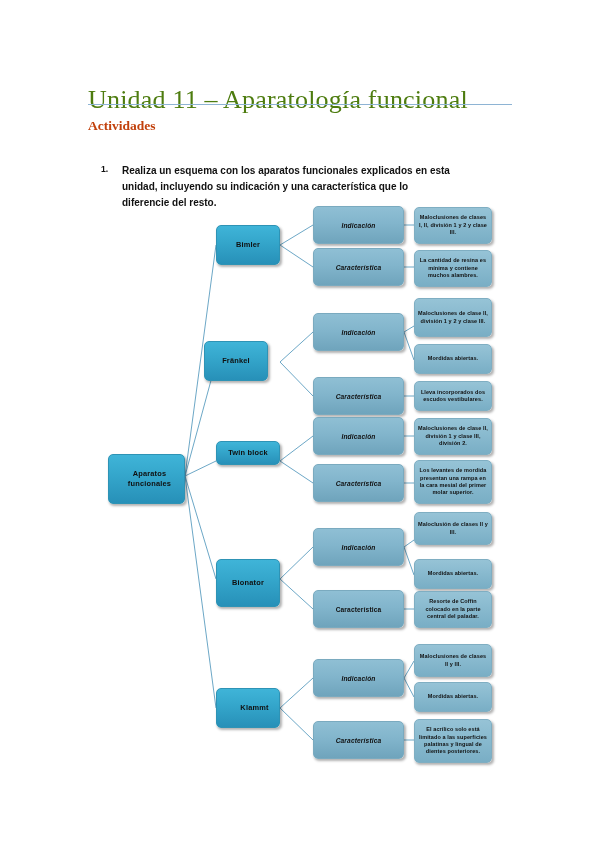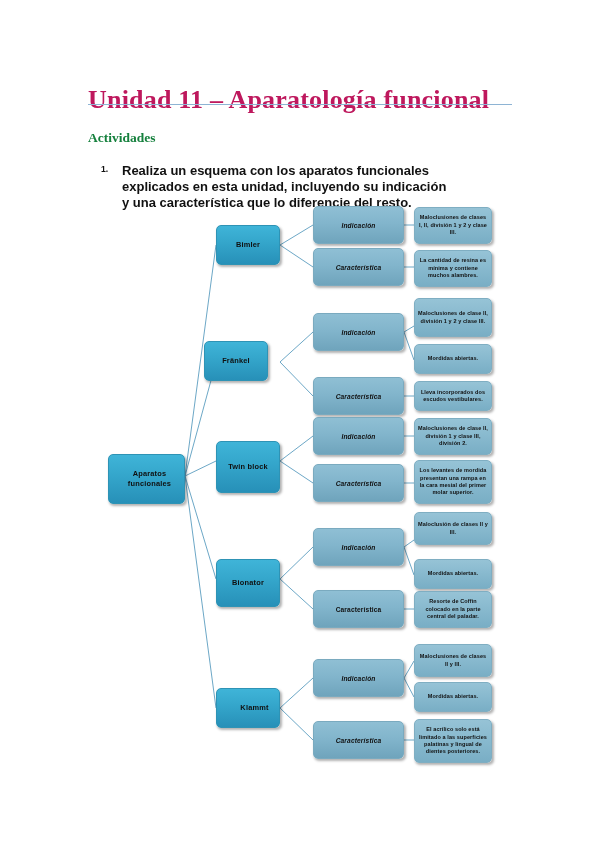--- a/index.html
+++ b/index.html
@@ -19,56 +19,56 @@
   }
 
   
   .doc-title {
     position: absolute;
     left: 88px;
     top: 68px;
     width: 424px;
     font-family: "Liberation Serif", serif;
     font-size: 26px;
-    font-weight: bold;
-    color: #be185d;
+    font-weight: normal;
+    color: #4d7c0f;
     letter-spacing: 0.2px;
     white-space: nowrap;
   }
   .title-rule {
     position: absolute;
     left: 88px;
     top: 104px;
     width: 424px;
     height: 1px;
     background: #8EB4D4;
   }
   .section-heading {
     position: absolute;
     left: 88px;
-    top: 130px;
+    top: 118px;
     font-family: "Liberation Serif", serif;
     font-size: 13.5px;
     font-weight: bold;
-    color: #15803d;
+    color: #c2410c;
   }
   .list-number {
     position: absolute;
     left: 101px;
     top: 164px;
     font-size: 8.6px;
     font-weight: bold;
     color: #111111;
   }
   .list-text {
     position: absolute;
     left: 122px;
     top: 163px;
     width: 330px;
-    font-size: 13px;
+    font-size: 10px;
     font-weight: bold;
     color: #111111;
     line-height: 16px;
   }
 
   
   .diagram {
     position: absolute;
     left: 0;
     top: 195px;
@@ -185,21 +185,21 @@
       <span style="white-space:pre-line;">Aparatos
 funcionales</span>
     </div>
 
     <div class="node lv1" style="left:216px; top:30px; width:64px; height:40px;align-items:center;">
       <span>Bimler</span>
     </div>
     <div class="node lv1" style="left:204px; top:146px; width:64px; height:40px;">
       <span>Fränkel</span>
     </div>
-    <div class="node lv1" style="left:216px; top:246px; width:64px; height:52px;">
+    <div class="node lv1" style="left:216px; top:246px; width:64px; height:24px;">
       <span>Twin block</span>
     </div>
     <div class="node lv1" style="left:216px; top:364px; width:64px; height:48px;">
       <span>Bionator</span>
     </div>
     <div class="node lv1" style="left:216px; top:493px; width:64px; height:40px;padding-left:13px;">
       <span>Klammt</span>
     </div>
 
     <div class="node lv2" style="left:313px; top:11px; width:91px; height:38px;">

